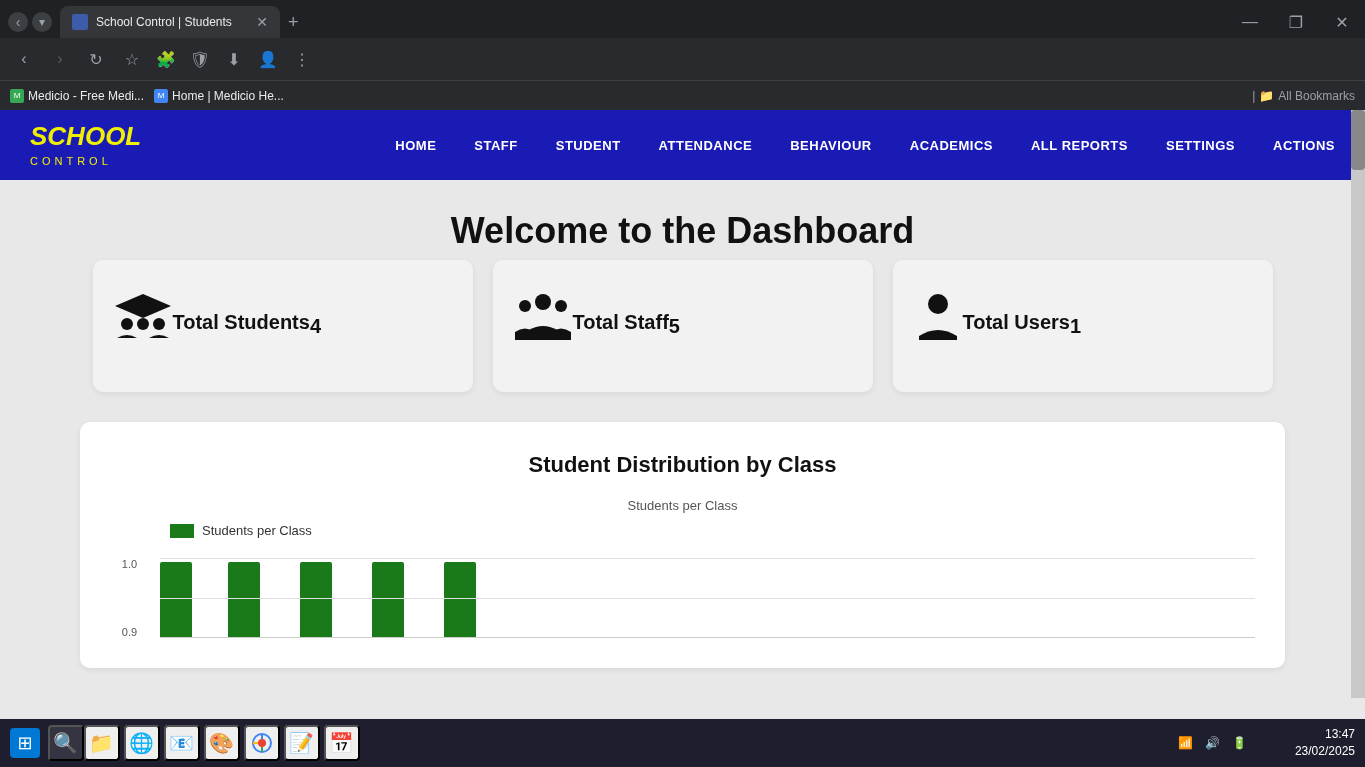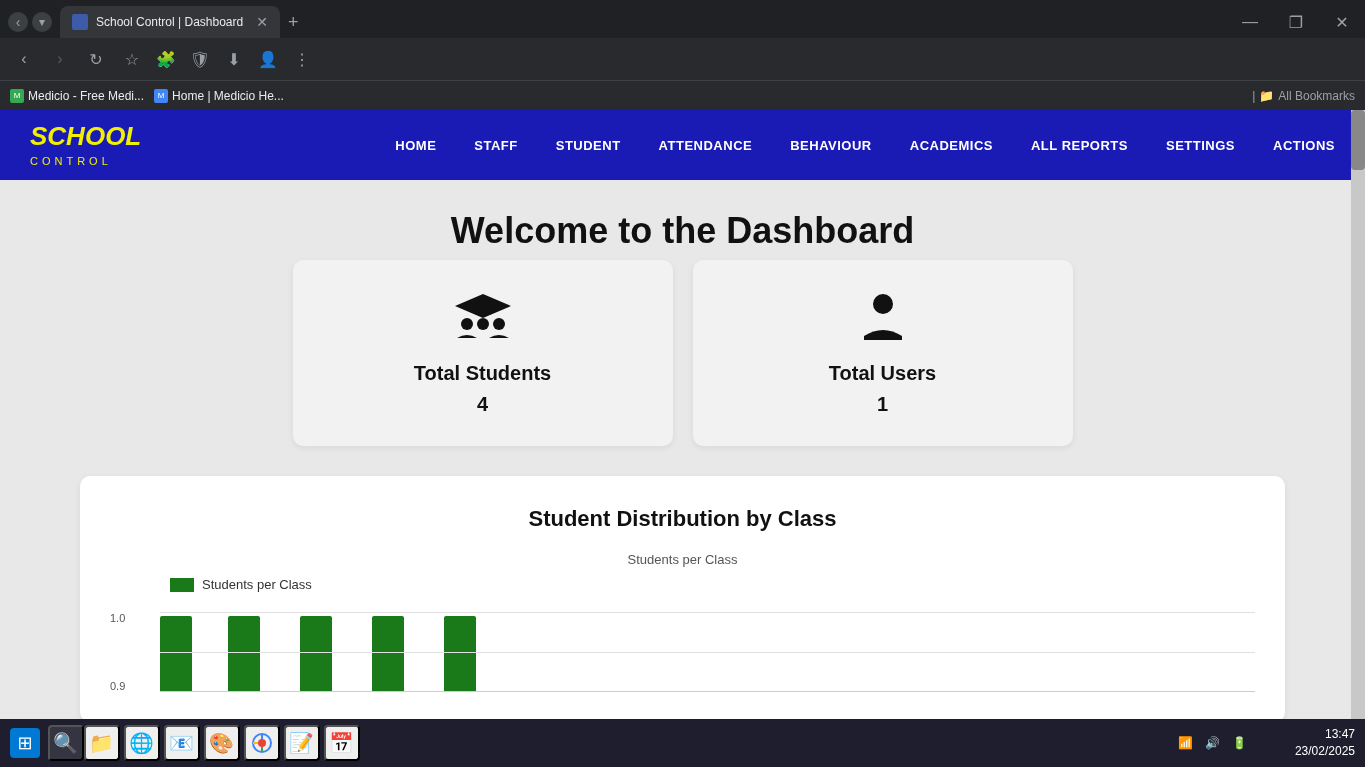--- a/index.html
+++ b/index.html
@@ -198,21 +198,21 @@
       margin-bottom: 30px;
       justify-content: center;
     }
     .stat-card {
       background: #f2f2f2;
       border-radius: 10px;
       padding: 30px 20px;
       flex: 1;
       max-width: 380px;
       display: flex;
-      flex-direction: column;
+      flex-direction: row;
       align-items: center;
       box-shadow: 0 2px 6px rgba(0,0,0,0.07);
     }
     .stat-icon {
       font-size: 44px;
       margin-bottom: 12px;
       color: #111;
     }
     .stat-label {
       font-size: 20px;
@@ -360,21 +360,21 @@
 
     <div style="display:flex; align-items:stretch; background:#202124; height:38px; padding: 6px 0 0 8px;">
 
       <div style="display:flex;align-items:center;gap:4px;padding-right:8px;">
         <button class="circle-btn" style="color:#9aa0a6;font-size:14px;">‹</button>
         <button class="circle-btn" style="color:#9aa0a6;font-size:12px;">▾</button>
       </div>
 
       <div class="browser-tab">
         <div class="tab-favicon" style="background:#3c5caa;border-radius:2px;"></div>
-        <span class="tab-title">School Control | Dashboard</span>
+        <span class="tab-title">School Control | Students</span>
         <span class="tab-close">✕</span>
       </div>
 
       <button class="new-tab-btn">+</button>
 
       <div class="win-controls">
         <button class="win-btn">—</button>
         <button class="win-btn">❐</button>
         <button class="win-btn close">✕</button>
       </div>
@@ -456,20 +456,35 @@
               <circle cx="46" cy="34" r="6" fill="#111"></circle>
               <path d="M36 48 Q46 42 56 48" fill="#111"></path>
 
               <circle cx="30" cy="34" r="6" fill="#111"></circle>
             </svg>
           </div>
           <div class="stat-label">Total Students</div>
           <div class="stat-value">4</div>
         </div>
 
+        <div class="stat-card">
+          <div class="stat-icon">
+            <svg width="60" height="50" viewBox="0 0 60 50" fill="none">
+
+              <circle cx="30" cy="12" r="8" fill="#111"></circle>
+              <path d="M16 40 Q30 32 44 40 L44 50 L16 50 Z" fill="#111"></path>
+              <circle cx="12" cy="16" r="6" fill="#111"></circle>
+              <path d="M2 42 Q12 35 22 42 L22 50 L2 50 Z" fill="#111"></path>
+              <circle cx="48" cy="16" r="6" fill="#111"></circle>
+              <path d="M38 42 Q48 35 58 42 L58 50 L38 50 Z" fill="#111"></path>
+            </svg>
+          </div>
+          <div class="stat-label">Total Staff</div>
+          <div class="stat-value">5</div>
+        </div>
 
         <div class="stat-card">
           <div class="stat-icon">
             <svg width="50" height="50" viewBox="0 0 50 50" fill="none">
               <circle cx="25" cy="14" r="10" fill="#111"></circle>
               <path d="M6 46 Q25 34 44 46 L44 50 L6 50 Z" fill="#111"></path>
             </svg>
           </div>
           <div class="stat-label">Total Users</div>
           <div class="stat-value">1</div>
@@ -478,21 +493,21 @@
 
       <div class="chart-section">
         <h2 class="chart-title">Student Distribution by Class</h2>
         <div class="chart-subtitle">Students per Class</div>
         <div class="chart-legend">
           <span class="legend-color"></span>
           <span>Students per Class</span>
         </div>
         <div style="display:flex;align-items:flex-end;position:relative;height:90px;">
 
-          <div style="width:50px;display:flex;flex-direction:column;justify-content:space-between;height:80px;font-size:11px;color:#555;text-align:left;padding-right:11px;">
+          <div style="width:50px;display:flex;flex-direction:column;justify-content:space-between;height:80px;font-size:11px;color:#555;text-align:center;padding-right:11px;">
             <span>1.0</span>
             <span>0.9</span>
           </div>
 
           <div style="display:flex;align-items:flex-end;gap:10px;height:80px;flex:1;border-bottom:1px solid #ccc;position:relative;">
 
             <div style="position:absolute;width:100%;top:0;border-top:1px solid #e0e0e0;"></div>
             <div style="position:absolute;width:100%;top:40px;border-top:1px solid #e0e0e0;"></div>
 
             <div class="chart-bar" style="height:75px;width:32px;"></div>

